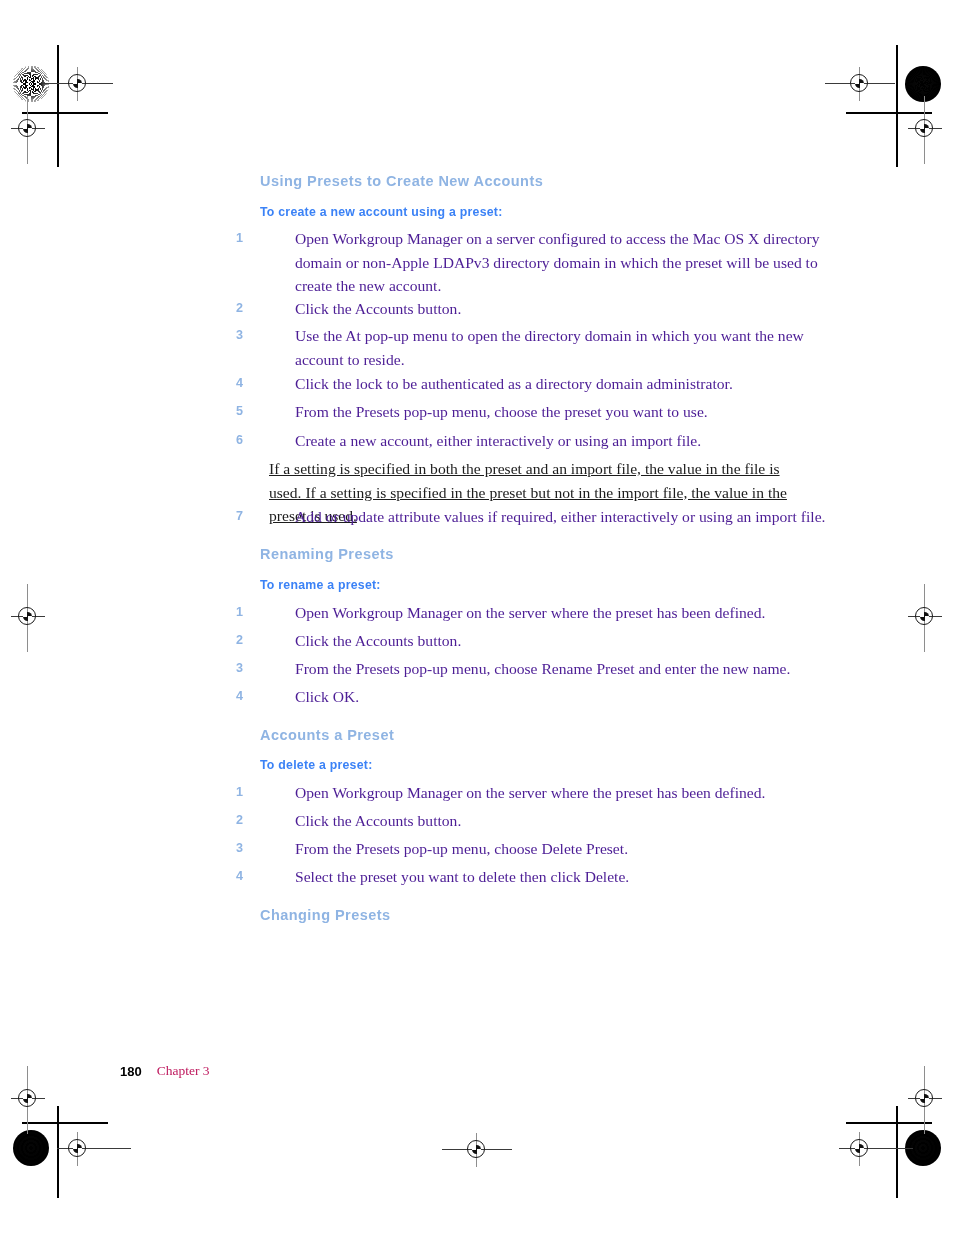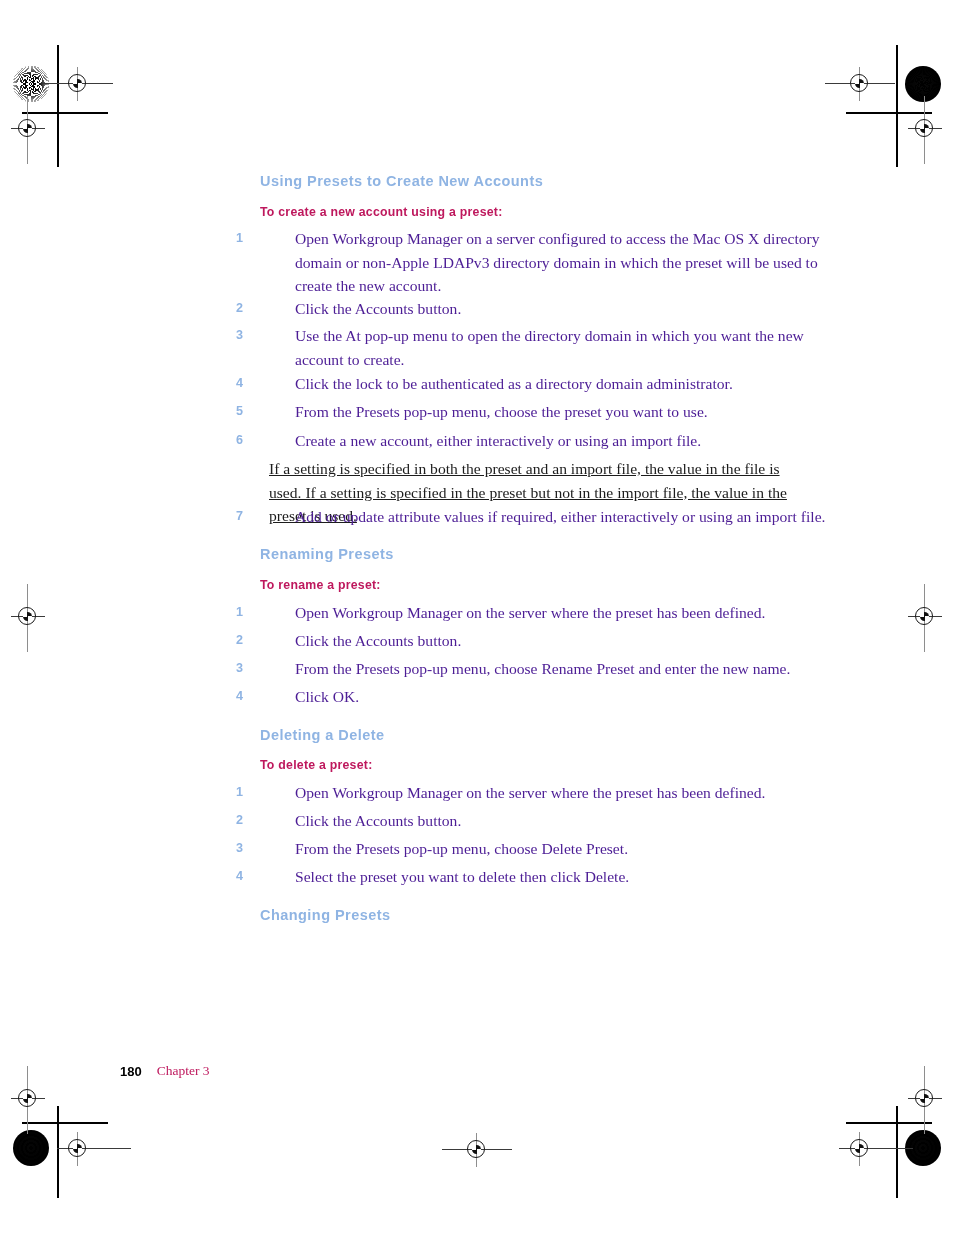--- a/index.html
+++ b/index.html
@@ -121,21 +121,21 @@
     color: #8fb4e3;
     white-space: nowrap;
   }
 
   .sub-heading {
     position: absolute;
     font-family: "Liberation Sans", sans-serif;
     font-weight: bold;
     font-size: 12.3px;
     letter-spacing: 0.25px;
-    color: #be185d;
+    color: #3b82f6;
     white-space: nowrap;
   }
 
   .step {
     position: absolute;
     display: flex;
     align-items: flex-start;
   }
   .step-num {
     font-family: "Liberation Sans", sans-serif;
@@ -282,21 +282,21 @@
     <span class="step-text">Open Workgroup Manager on a server configured to access the Mac OS X directory domain or non-Apple LDAPv3 directory domain in which the preset will be used to create the new account.</span>
   </div>
 
   <div class="step" style="left:236px; top:297px;">
     <span class="step-num">2</span>
     <span class="step-text">Click the Accounts button.</span>
   </div>
 
   <div class="step" style="left:236px; top:324px;">
     <span class="step-num">3</span>
-    <span class="step-text">Use the At pop-up menu to open the directory domain in which you want the new account to create.</span>
+    <span class="step-text">Use the At pop-up menu to open the directory domain in which you want the new account to reside.</span>
   </div>
 
   <div class="step" style="left:236px; top:372px;">
     <span class="step-num">4</span>
     <span class="step-text">Click the lock to be authenticated as a directory domain administrator.</span>
   </div>
 
   <div class="step" style="left:236px; top:400px;">
     <span class="step-num">5</span>
     <span class="step-text">From the Presets pop-up menu, choose the preset you want to use.</span>
@@ -331,21 +331,21 @@
   <div class="step" style="left:236px; top:657px;">
     <span class="step-num">3</span>
     <span class="step-text">From the Presets pop-up menu, choose Rename Preset and enter the new name.</span>
   </div>
 
   <div class="step" style="left:236px; top:685px;">
     <span class="step-num">4</span>
     <span class="step-text">Click OK.</span>
   </div>
 
-  <div class="section-heading" style="left:260px; top:727px;">Deleting a Delete</div>
+  <div class="section-heading" style="left:260px; top:727px;">Accounts a Preset</div>
 
   <div class="sub-heading" style="left:260px; top:758px;">To delete a preset:</div>
 
   <div class="step" style="left:236px; top:781px;">
     <span class="step-num">1</span>
     <span class="step-text">Open Workgroup Manager on the server where the preset has been defined.</span>
   </div>
 
   <div class="step" style="left:236px; top:809px;">
     <span class="step-num">2</span>

